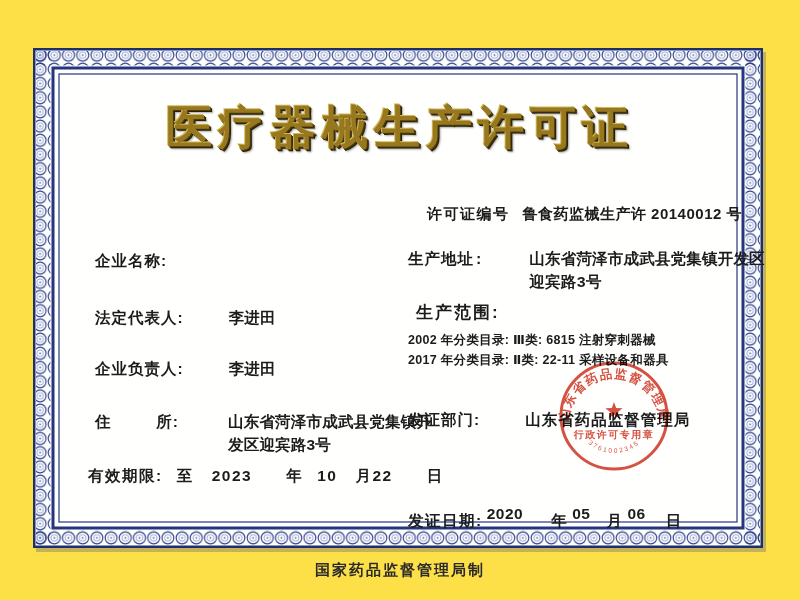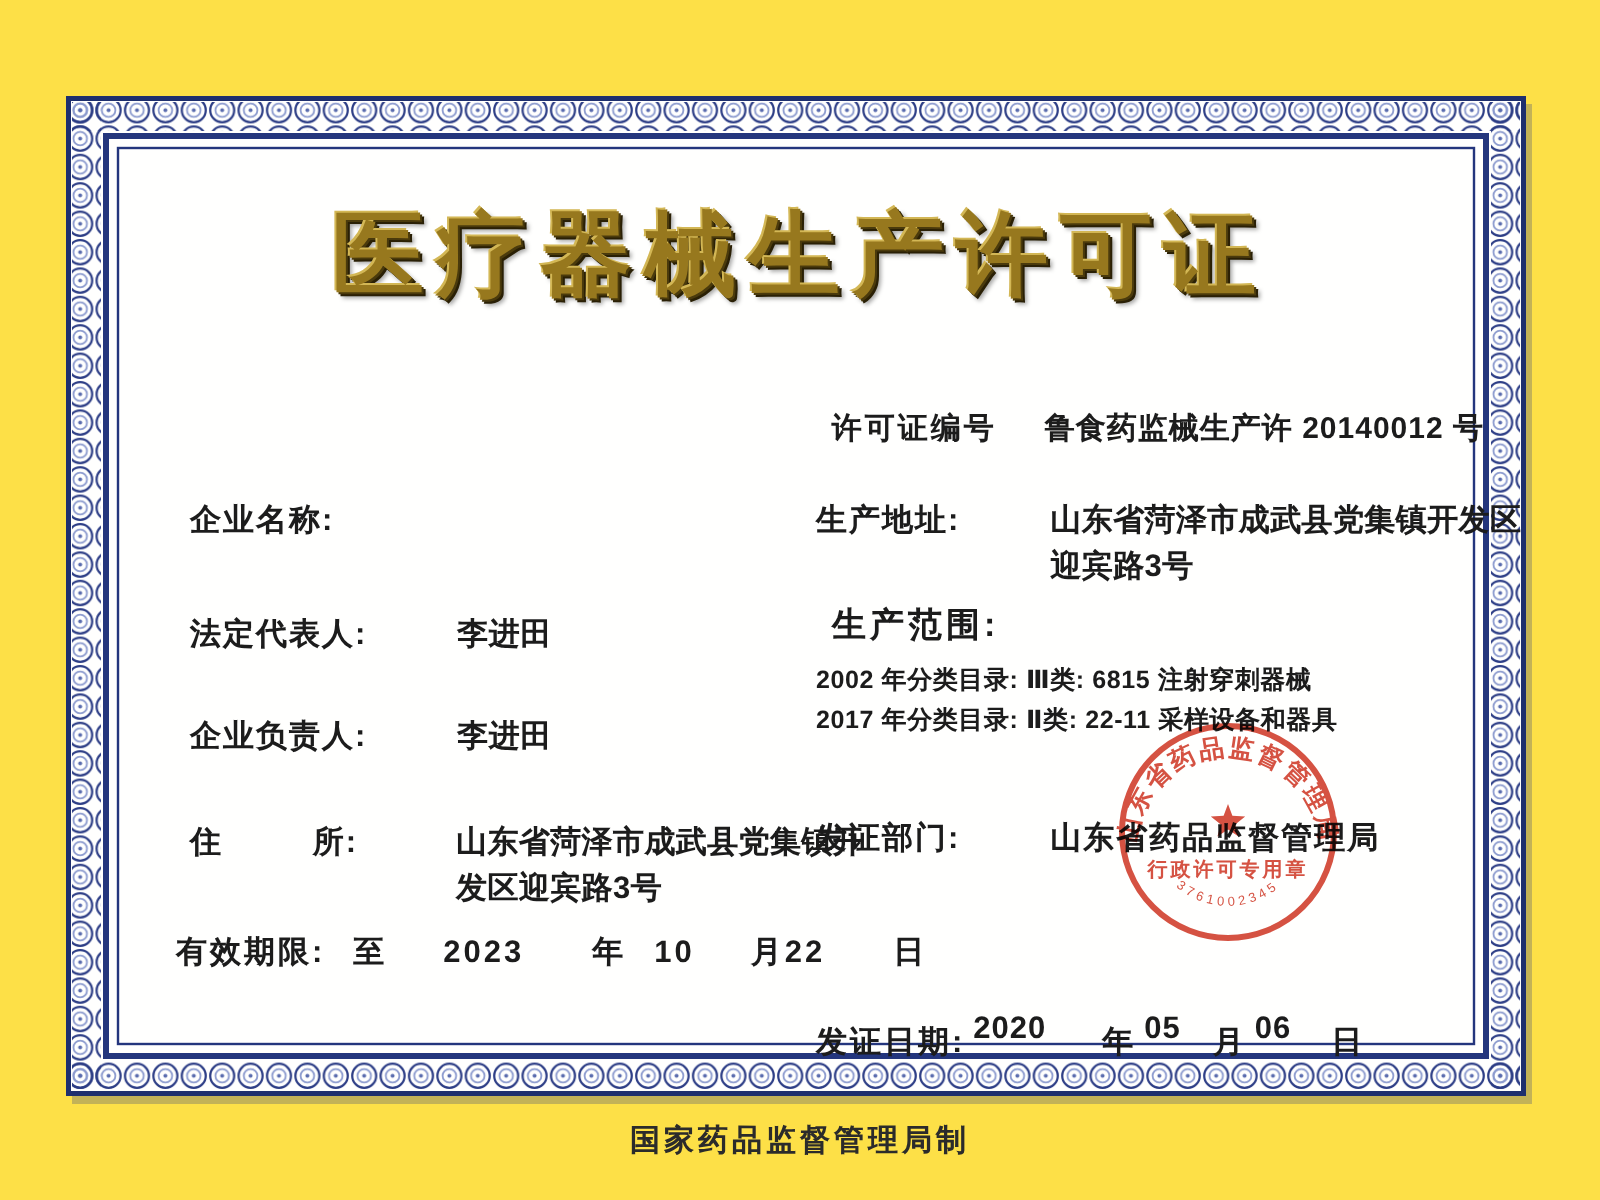--- a/index.html
+++ b/index.html
@@ -25,42 +25,42 @@
     text-align:center;
     font-size:46px;font-weight:700;letter-spacing:6px;
     color:#97781e;
     text-shadow:-1px -1px 0 #d3b755, 1px 1px 0 #4a3a0c, 2px 2px 0 #2a2005, 3px 3px 2px rgba(0,0,0,.35);
     white-space:nowrap;
   }
   .lic-line{
     position:absolute;top:205px;right:58px;
     font-size:15px;font-weight:700;letter-spacing:1.5px;white-space:nowrap;
   }
-  .lic-line .val{margin-left:24px;letter-spacing:.5px;}
+  .lic-line .val{margin-left:13px;letter-spacing:.5px;}
   .field{position:absolute;display:flex;align-items:flex-start;font-size:15.5px;font-weight:700;line-height:1.5;gap:45px;}
   .field .lbl{flex:none;letter-spacing:1px;white-space:nowrap;}
   .field .val{letter-spacing:.2px;}
   .f-company{left:95px;top:249px;}
   .f-company .val{width:224px;}
-  .f-address{left:408px;top:249px;}
+  .f-address{left:408px;top:249px;font-family:Liberation Mono, monospace;}
   .f-address .val{width:240px;}
   .f-legal{left:95px;top:306px;}
   .f-scope{left:408px;top:300px;}
   .scope-label{font-size:17px;font-weight:700;letter-spacing:2px;margin-left:8px;}
   .scope-lines{margin-top:4px;font-size:12.5px;font-weight:600;line-height:1.6;letter-spacing:.3px;}
   .f-manager{left:95px;top:357px;}
   .f-residence{left:95px;top:410px;}
   .f-residence .lbl{display:flex;justify-content:space-between;width:84px;margin-right:4px;}
   .f-residence .val{width:208px;}
   .f-issuer{left:408px;top:408px;}
   .f-issuer .val{letter-spacing:1px;}
   .dates{position:absolute;display:flex;align-items:baseline;font-size:15.5px;font-weight:700;white-space:nowrap;}
   .f-validity{left:88px;top:466px;letter-spacing:1.5px;}
   .f-validity .sp-s{margin-left:14px;}
-  .f-validity .sp-m{margin-left:28px;}
+  .f-validity .sp-m{margin-left:18px;}
   .f-validity .sp-l{margin-left:34px;}
   .f-issuedate{left:408px;top:463px;letter-spacing:1.5px;margin-top:48px;}
   .f-issuedate .num{position:relative;top:-7px;letter-spacing:.5px;}
   .f-issuedate .g1{margin-left:4px;}
   .f-issuedate .g2{margin-left:28px;}
   .f-issuedate .g3{margin-left:16px;}
   .f-issuedate .g4{margin-left:20px;}
   .seal{
     position:absolute;left:556px;top:358px;width:116px;height:116px;
     mix-blend-mode:multiply;opacity:.88;pointer-events:none;

